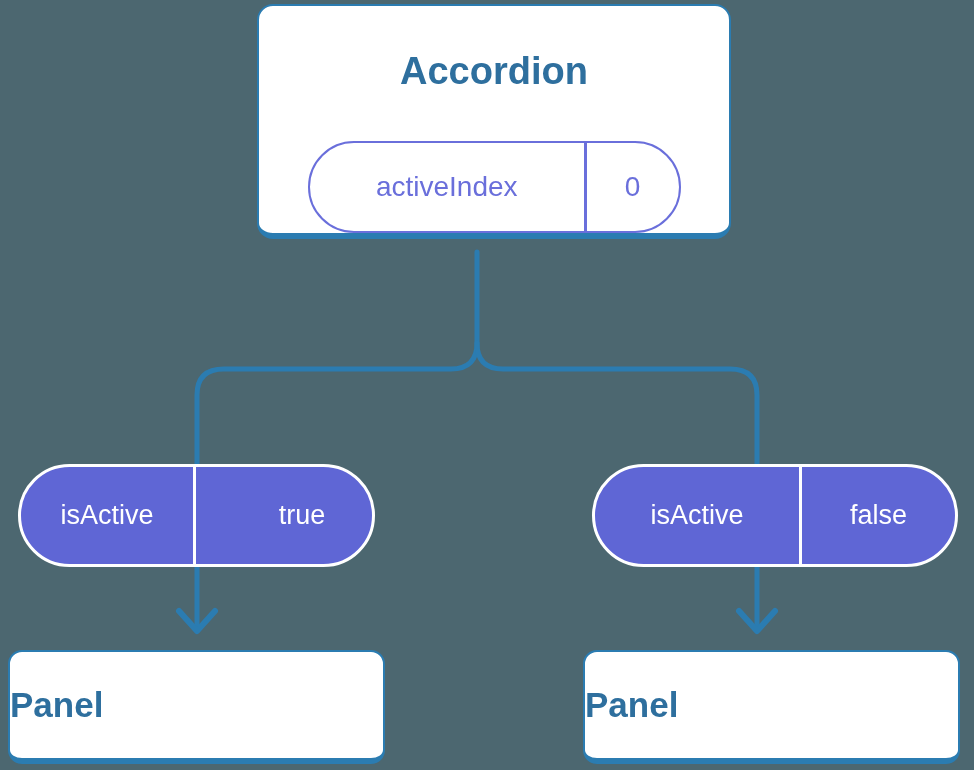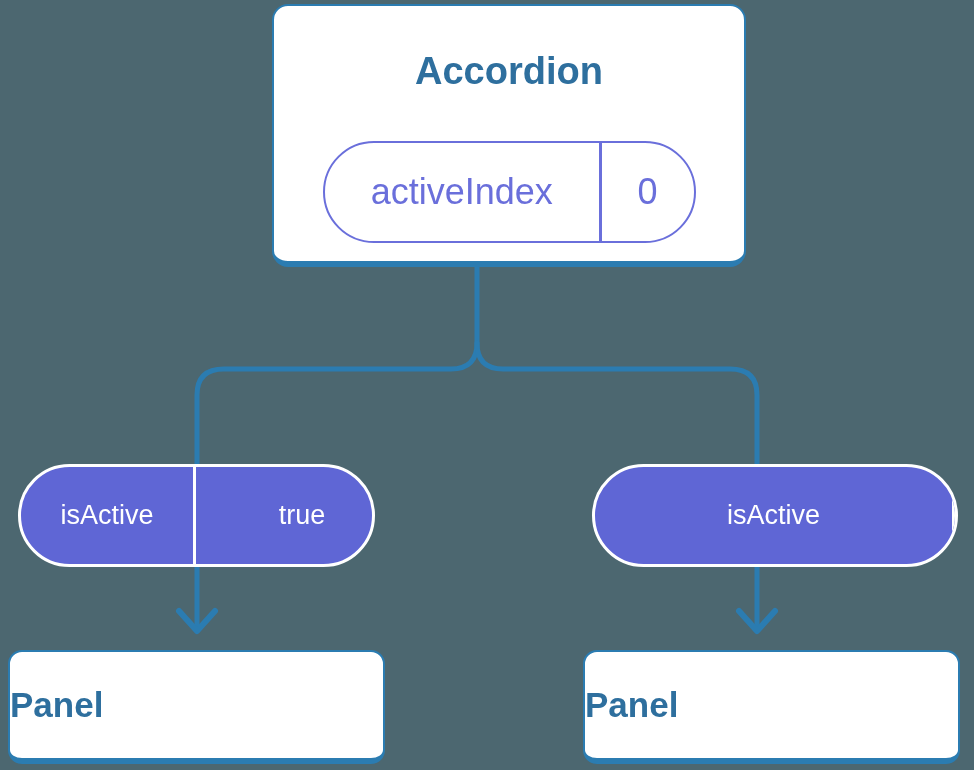--- a/index.html
+++ b/index.html
@@ -27,21 +27,21 @@
 
   
   .card{
     position:absolute;
     background:var(--white);
     border:2px solid var(--line);
     border-bottom-width:6px;
     z-index:1;
   }
   .root-card{
-    left:272px;top:4px;width:474px;height:263px;
+    left:257px;top:4px;width:474px;height:235px;
     border-radius:16px;
     display:flex;flex-direction:column;align-items:center;gap:23px;
   }
   .root-title{
     margin-top:40px;
     font-size:38px;font-weight:600;
     color:var(--blue-text);
     line-height:50px;
   }
   
@@ -50,21 +50,21 @@
     width:373px;height:102px;
     border:2.5px solid var(--purple);
     border-radius:60px;
     display:flex;align-items:stretch;
     background:var(--white);
     overflow:hidden;
   }
   .state-pill .cell{
     display:flex;align-items:center;justify-content:center;
     color:var(--purple);
-    font-size:36px;
+    font-size:28px;
   }
   .state-pill .cell.name{flex:1;}
   .state-pill .cell.value{width:92px;}
   .state-pill .divider{width:2.5px;background:var(--purple);}
 
   
   .prop-pill{
     position:absolute;
     height:103px;
     background:var(--purple-fill);
@@ -121,20 +121,21 @@
 
   <div class="prop-pill left">
     <div class="cell name">isActive</div>
     <div class="divider"></div>
     <div class="cell value">true</div>
   </div>
 
   <div class="prop-pill right">
     <div class="cell name">isActive</div>
     <div class="divider"></div>
+    <div class="cell value">false</div>
   </div>
 
   <div class="card panel-card left">
     <div class="panel-title">Panel</div>
   </div>
 
   <div class="card panel-card right">
     <div class="panel-title">Panel</div>
   </div>
 

